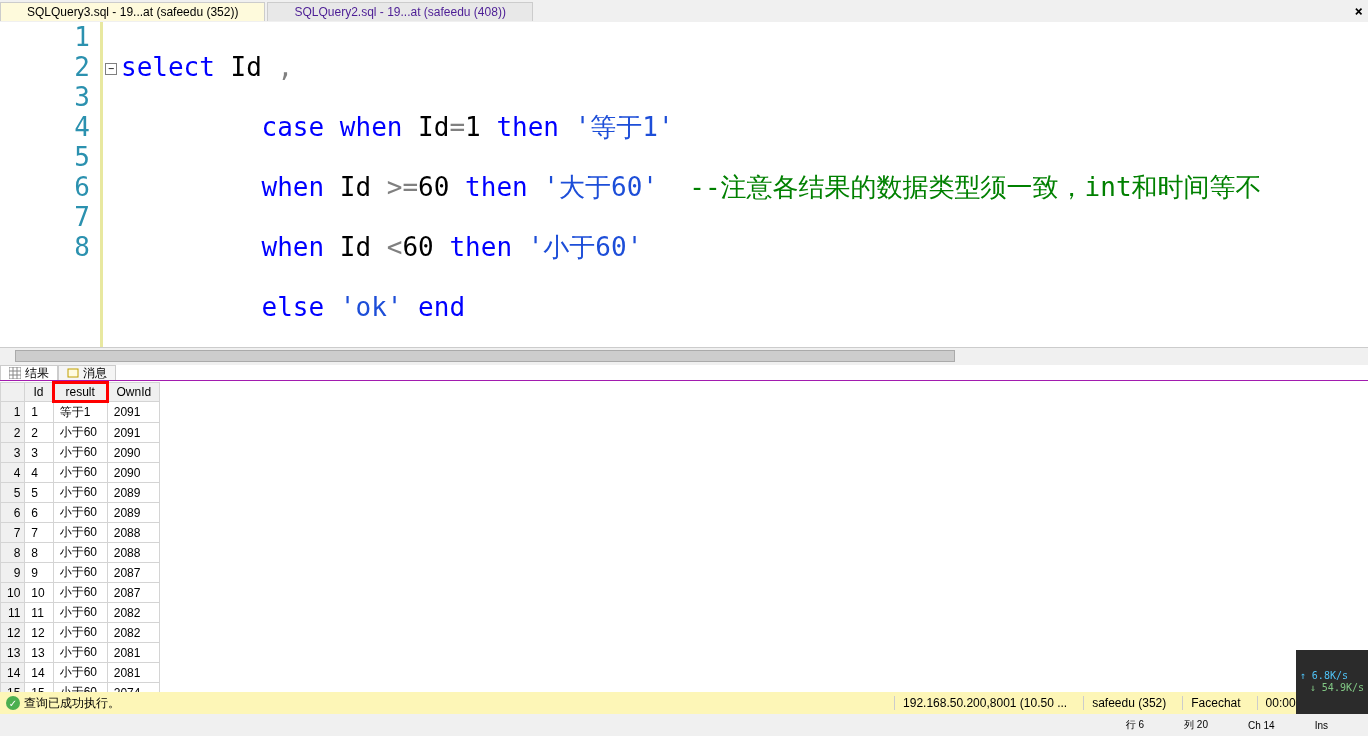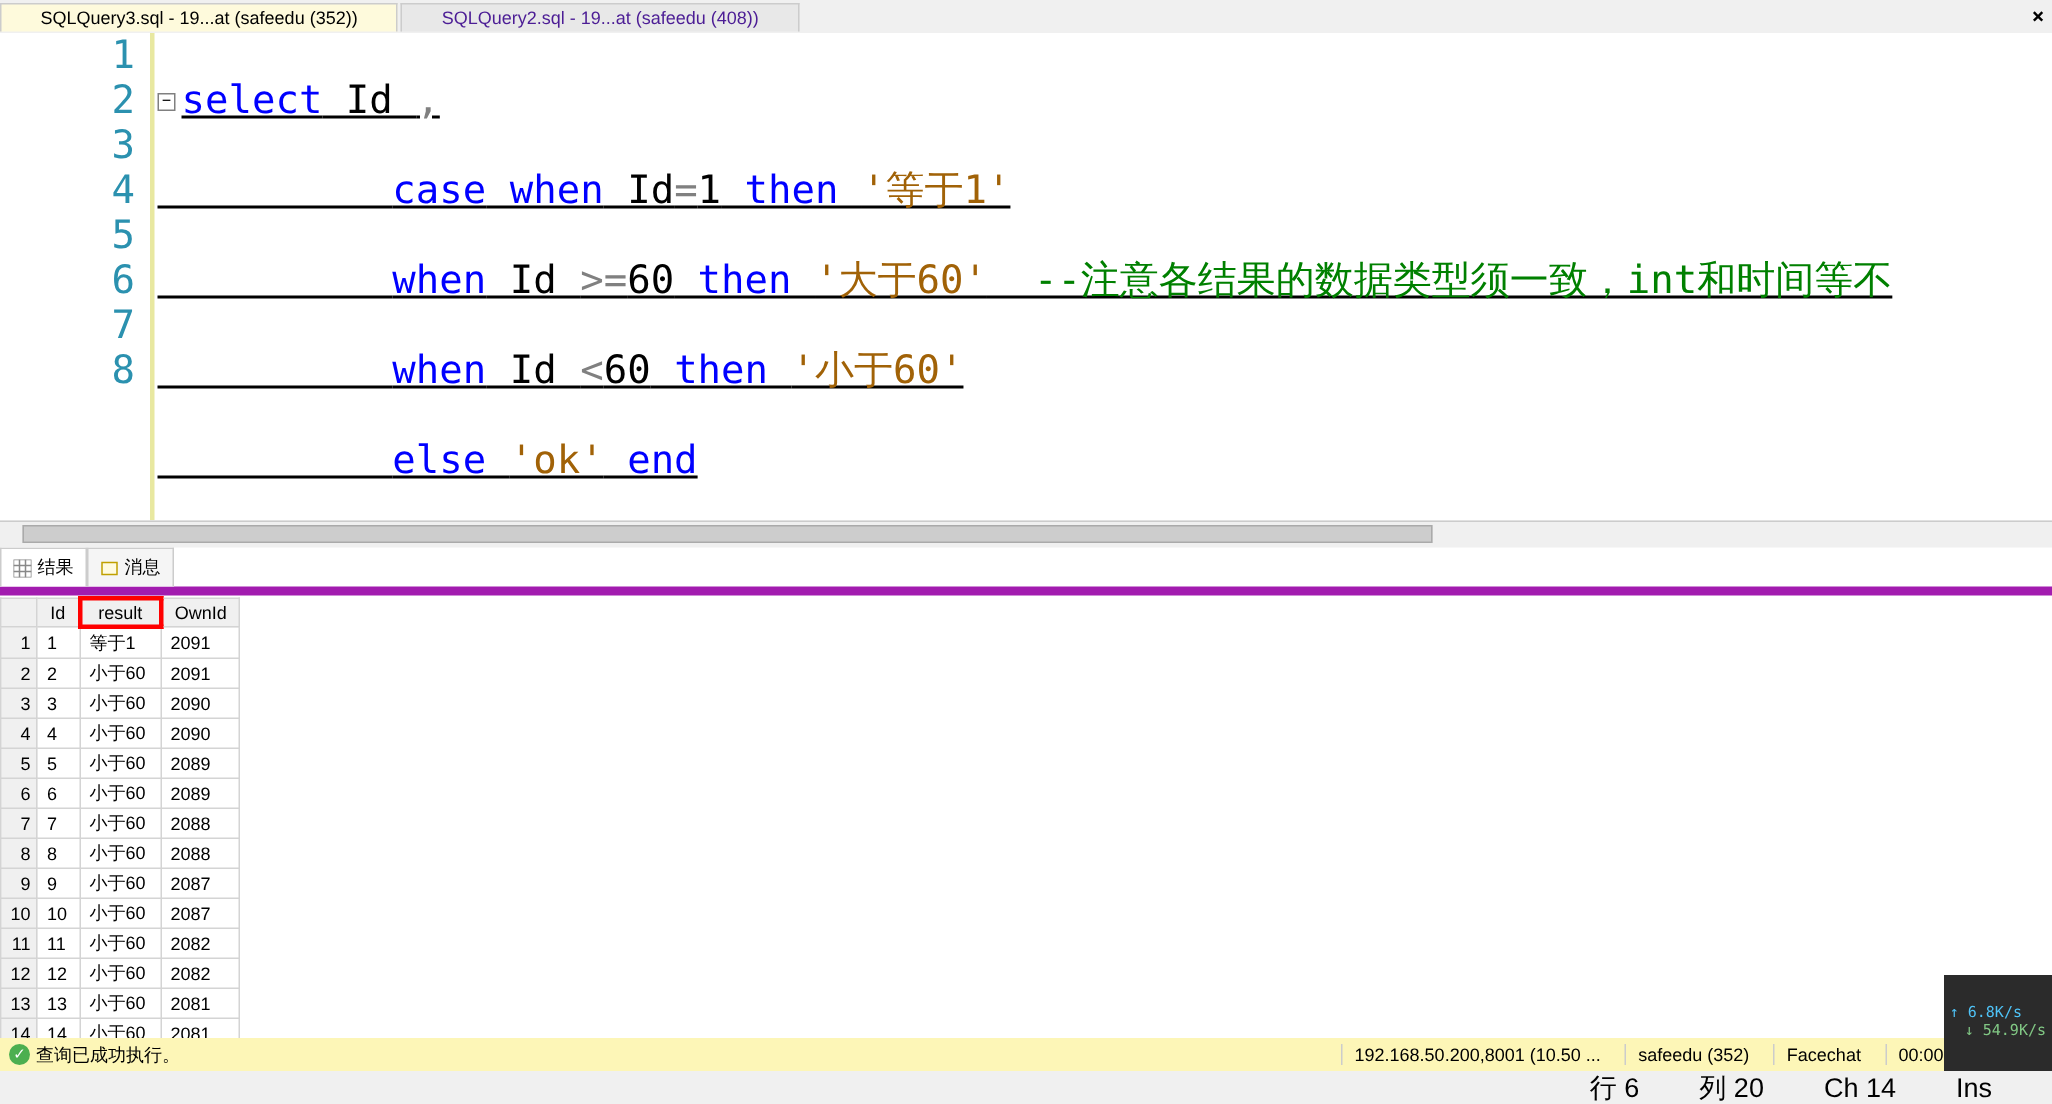--- a/index.html
+++ b/index.html
@@ -52,25 +52,24 @@
       background: #fff;
     }
     .gutter div { height: 30px; }
     .code-area {
       flex: 1;
       font-size: 26px;
       line-height: 30px;
       white-space: pre;
       padding-left: 2px;
       border-left: 3px solid #e8e8a0;
-      text-decoration: underline;
     }
     .code-line { height: 30px; display: block; }
     .kw-blue { color: #0000ff; }
-    .kw-str { color: #a16207; }
+    .kw-str { color: #1d4ed8; }
     .kw-comment { color: #008000; }
     .kw-gray { color: #808080; }
     .fold-box {
       display: inline-block;
       width: 12px;
       height: 12px;
       border: 1px solid #808080;
       font-size: 10px;
       line-height: 10px;
       text-align: center;
@@ -86,24 +85,24 @@
     .hscroll-thumb {
       position: absolute;
       left: 15px;
       top: 2px;
       height: 12px;
       width: 940px;
       background: #cdcdcd;
       border: 1px solid #aaa;
     }
     .result-tabs {
-      height: 32px;
+      height: 16px;
       background: #fff;
       display: flex;
-      border-bottom: 6px solid #a21caf;
+      border-bottom: 1px solid #a21caf;
     }
     .result-tab {
       padding: 2px 8px;
       font-size: 12px;
       font-family: 'Microsoft YaHei', sans-serif;
       border: 1px solid #ccc;
       border-bottom: none;
       display: flex;
       align-items: center;
       gap: 4px;
@@ -166,21 +165,21 @@
       justify-content: center;
       color: #fff;
       font-size: 10px;
     }
     .bottom-bar {
       height: 22px;
       background: #f0f0f0;
       display: flex;
       align-items: center;
       justify-content: flex-end;
-      font-size: 18px;
+      font-size: 10px;
       font-family: Arial, sans-serif;
       gap: 40px;
       padding-right: 40px;
     }
     .net-indicator {
       position: absolute;
       right: 0;
       bottom: 22px;
       background: #2b2b2b;
       color: #fff;

